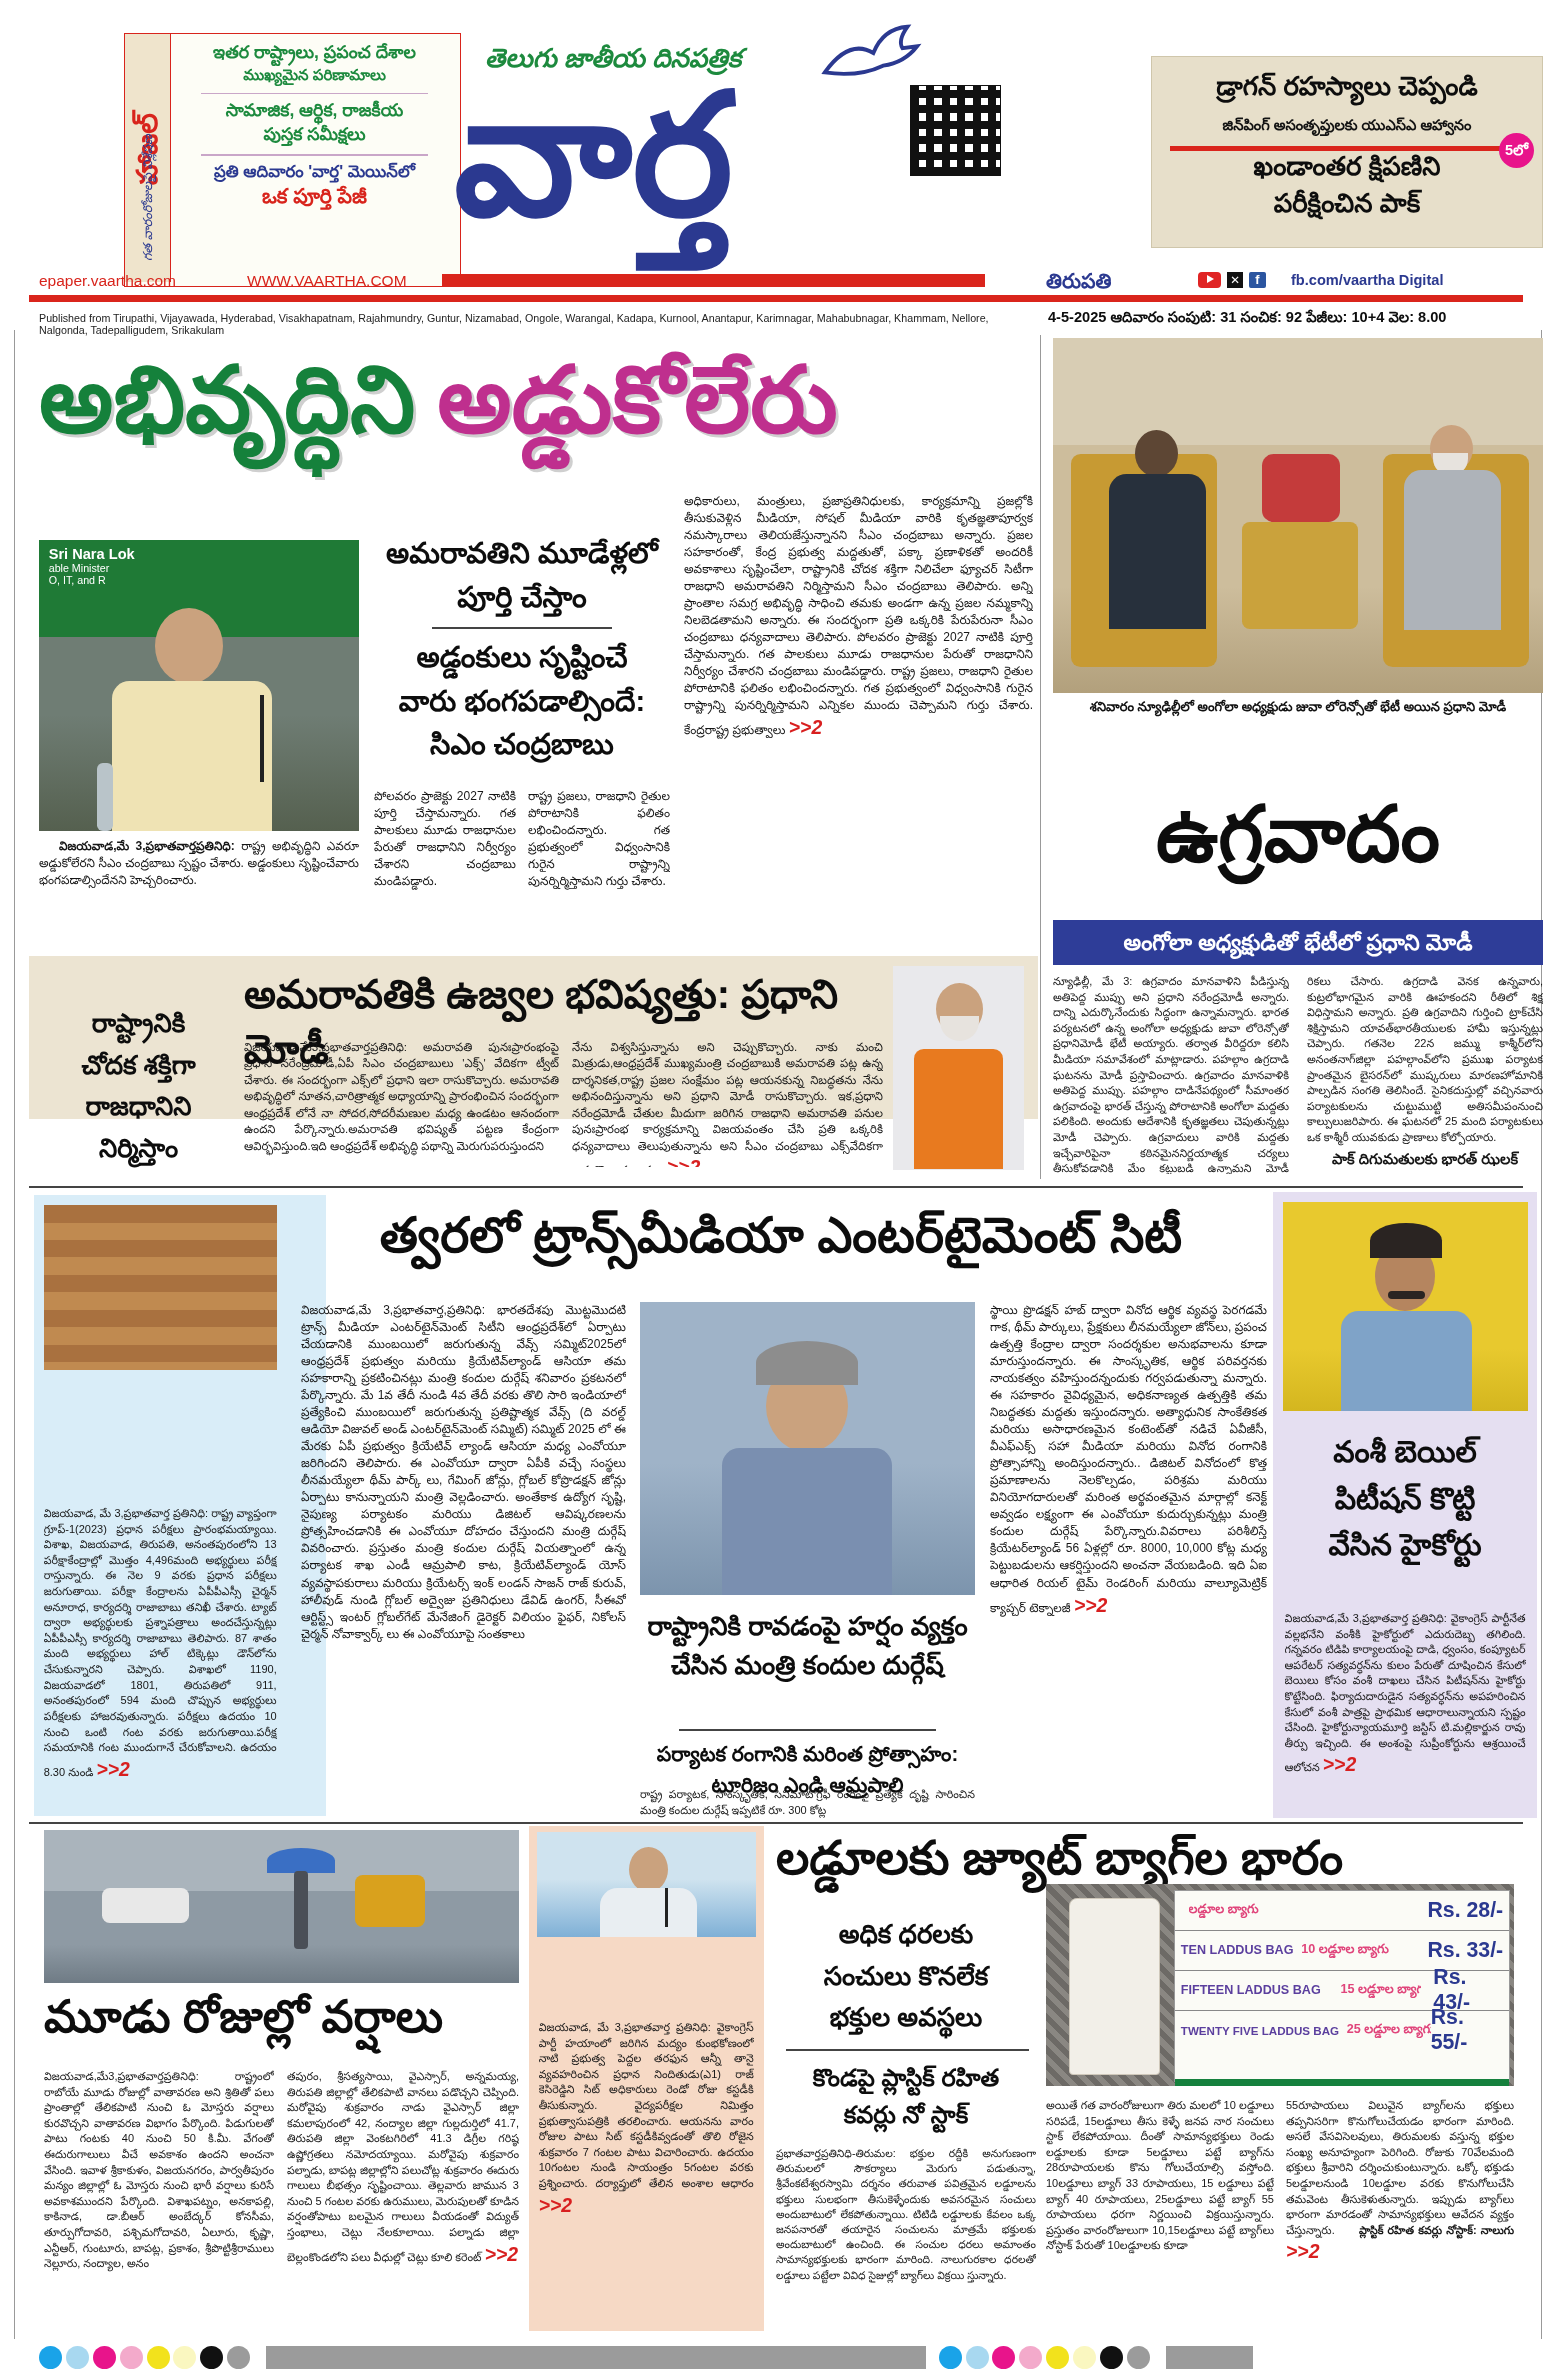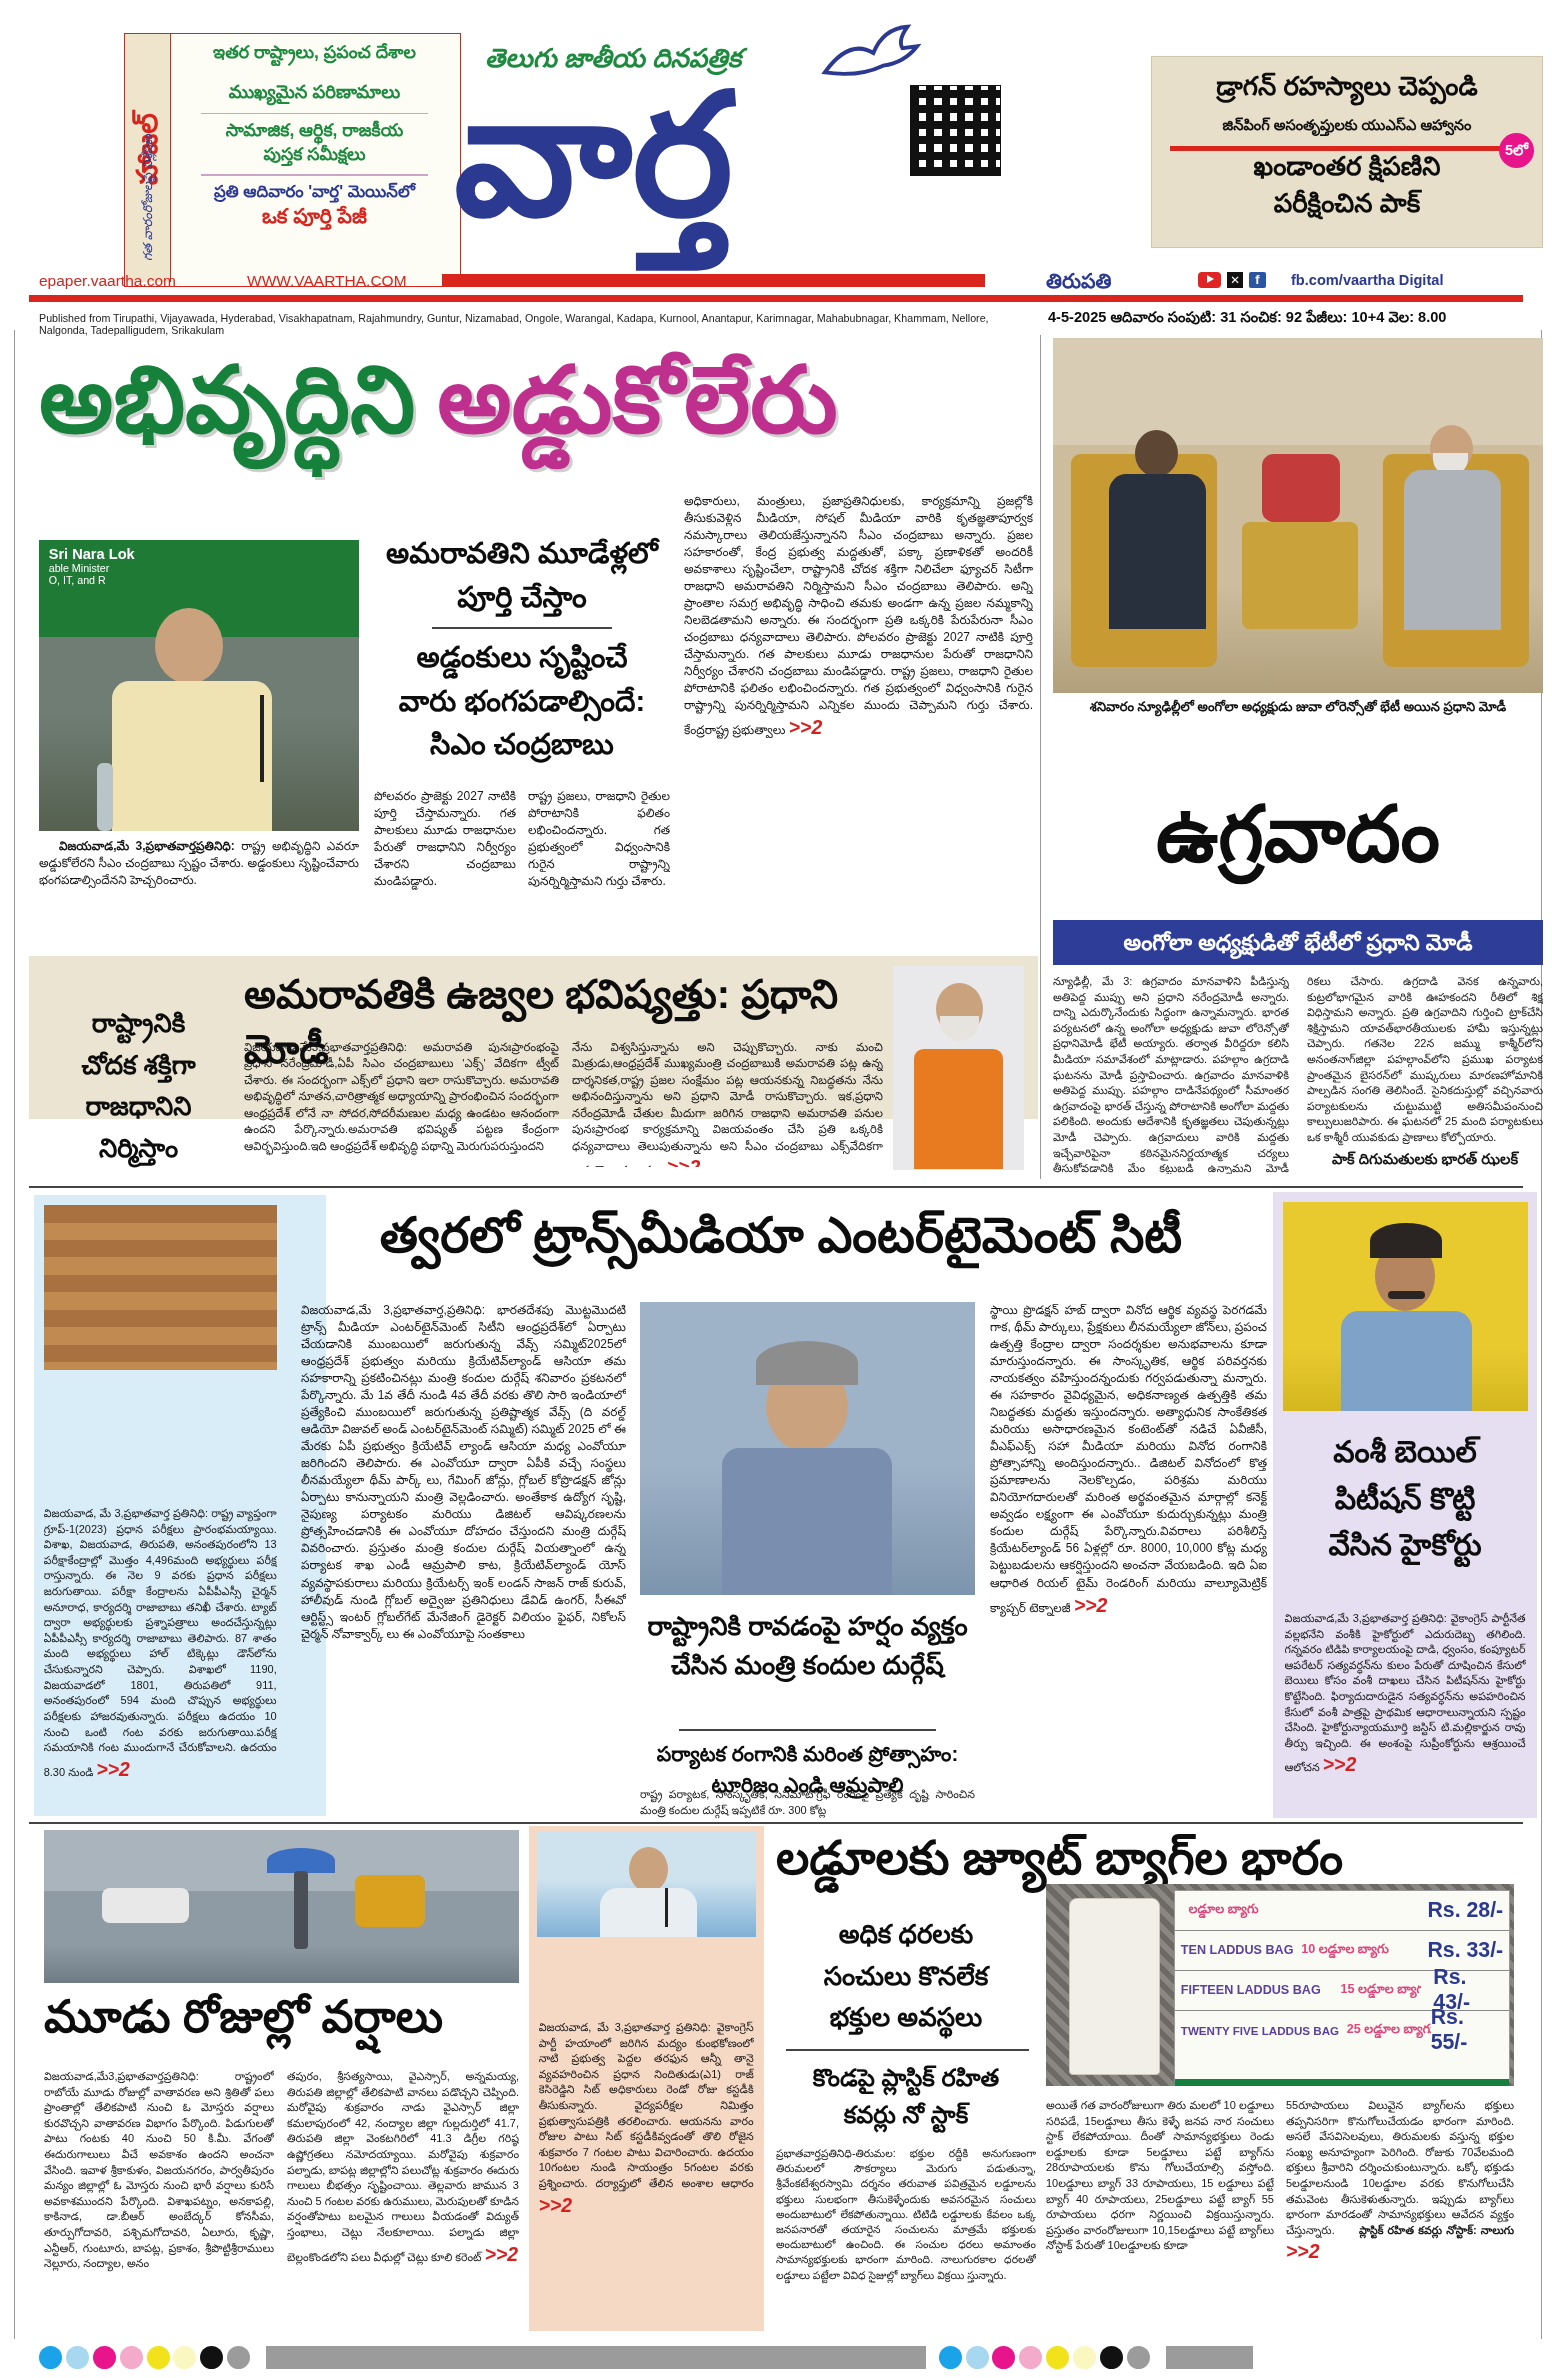--- a/index.html
+++ b/index.html
@@ -79,21 +79,21 @@
   <div class="abs sideline" style="left:13.6px;top:330px;height:2009px;"></div>
   <div class="abs sideline" style="left:1541px;top:330px;height:2009px;"></div>
 
   <div class="abs promo" style="left:124px;top:33px;width:335px;height:252px;">
     <div class="abs promo-strip" style="left:0;top:0;width:45px;height:248px;">
       <div class="abs vred" style="left:-37px;top:68px;width:126px;font-size:29px;">హాజల్</div>
       <div class="abs vblue" style="left:-58px;top:136px;width:165px;font-size:12.6px;">గత వారంరోజులపై విశ్లేషణ</div>
     </div>
     <div class="abs" style="left:49px;top:7.8px;width:281px;text-align:center;">
       <div class="pgreen" style="font-size:17.5px;">ఇతర రాష్ట్రాలు, ప్రపంచ దేశాల</div>
-      <div class="pgreen" style="font-size:18px;margin-top:16px;">ముఖ్యమైన పరిణామాలు</div>
+      <div class="pgreen" style="font-size:15px;">ముఖ్యమైన పరిణామాలు</div>
       <div class="pdiv"></div>
       <div class="pgreen" style="font-size:17.5px;">సామాజిక, ఆర్థిక, రాజకీయ</div>
       <div class="pgreen" style="font-size:17.5px;">పుస్తక సమీక్షలు</div>
       <div class="pdiv"></div>
       <div class="pblue" style="font-size:16.5px;">ప్రతి ఆదివారం 'వార్త' మెయిన్‌లో</div>
       <div class="pred" style="font-size:20.4px;">ఒక పూర్తి పేజీ</div>
     </div>
   </div>
 
   <div class="abs tagline" style="left:485px;top:43px;width:388px;">తెలుగు జాతీయ దినపత్రిక</div>

